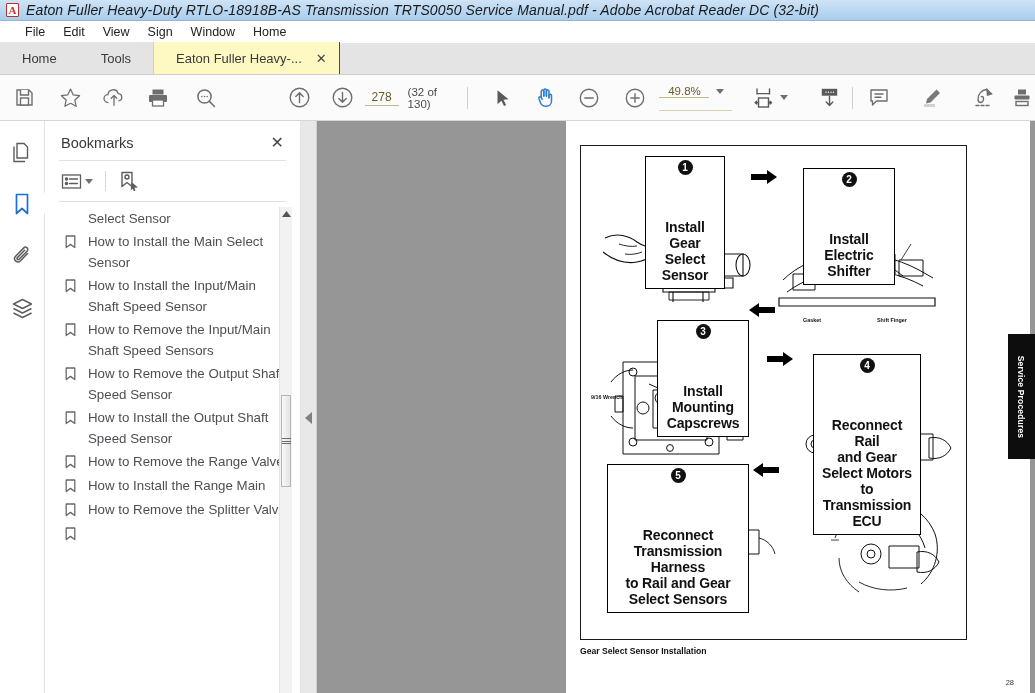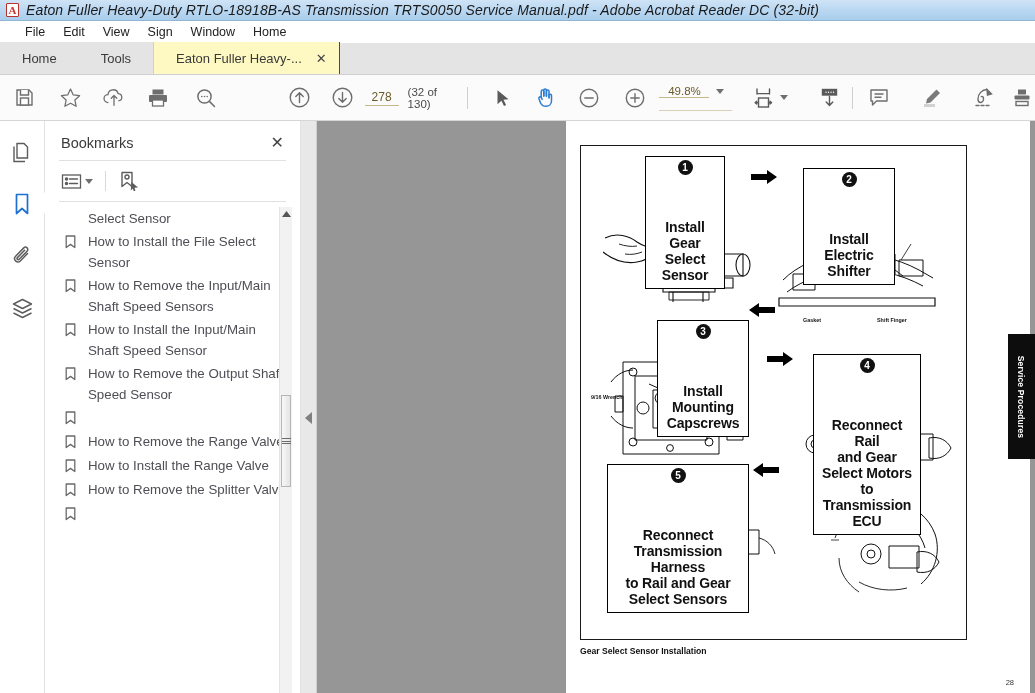--- a/index.html
+++ b/index.html
@@ -509,56 +509,57 @@
     <div class="bm-divider"></div>
 
     <div id="bm-list">
       <div class="bm-row partial">
           <span class="bm-text">Select Sensor</span>
         </div>
         <div class="bm-row">
           <span class="bm-icon"><svg width="11" height="14" viewBox="0 0 11 14" fill="none" stroke="#6a6a6a" stroke-width="1.3">
               <path d="M1.2 1h8.6v11.5L5.5 9.4 1.2 12.5z" stroke-linejoin="round"></path>
             </svg></span>
-          <span class="bm-text">How to Install the File Select Sensor</span>
+          <span class="bm-text">How to Install the Main Select Sensor</span>
+        </div>
+        <div class="bm-row">
+          <span class="bm-icon"><svg width="11" height="14" viewBox="0 0 11 14" fill="none" stroke="#6a6a6a" stroke-width="1.3">
+              <path d="M1.2 1h8.6v11.5L5.5 9.4 1.2 12.5z" stroke-linejoin="round"></path>
+            </svg></span>
+          <span class="bm-text">How to Install the Input/Main Shaft Speed Sensor</span>
         </div>
         <div class="bm-row">
           <span class="bm-icon"><svg width="11" height="14" viewBox="0 0 11 14" fill="none" stroke="#6a6a6a" stroke-width="1.3">
               <path d="M1.2 1h8.6v11.5L5.5 9.4 1.2 12.5z" stroke-linejoin="round"></path>
             </svg></span>
           <span class="bm-text">How to Remove the Input/Main Shaft Speed Sensors</span>
         </div>
         <div class="bm-row">
           <span class="bm-icon"><svg width="11" height="14" viewBox="0 0 11 14" fill="none" stroke="#6a6a6a" stroke-width="1.3">
               <path d="M1.2 1h8.6v11.5L5.5 9.4 1.2 12.5z" stroke-linejoin="round"></path>
             </svg></span>
-          <span class="bm-text">How to Install the Input/Main Shaft Speed Sensor</span>
-        </div>
-        <div class="bm-row">
-          <span class="bm-icon"><svg width="11" height="14" viewBox="0 0 11 14" fill="none" stroke="#6a6a6a" stroke-width="1.3">
-              <path d="M1.2 1h8.6v11.5L5.5 9.4 1.2 12.5z" stroke-linejoin="round"></path>
-            </svg></span>
           <span class="bm-text">How to Remove the Output Shaft Speed Sensor</span>
         </div>
         <div class="bm-row">
           <span class="bm-icon"><svg width="11" height="14" viewBox="0 0 11 14" fill="none" stroke="#6a6a6a" stroke-width="1.3">
               <path d="M1.2 1h8.6v11.5L5.5 9.4 1.2 12.5z" stroke-linejoin="round"></path>
             </svg></span>
+          <span class="bm-text">How to Install the Output Shaft Speed Sensor</span>
         </div>
         <div class="bm-row">
           <span class="bm-icon"><svg width="11" height="14" viewBox="0 0 11 14" fill="none" stroke="#6a6a6a" stroke-width="1.3">
               <path d="M1.2 1h8.6v11.5L5.5 9.4 1.2 12.5z" stroke-linejoin="round"></path>
             </svg></span>
           <span class="bm-text">How to Remove the Range Valve</span>
         </div>
         <div class="bm-row">
           <span class="bm-icon"><svg width="11" height="14" viewBox="0 0 11 14" fill="none" stroke="#6a6a6a" stroke-width="1.3">
               <path d="M1.2 1h8.6v11.5L5.5 9.4 1.2 12.5z" stroke-linejoin="round"></path>
             </svg></span>
-          <span class="bm-text">How to Install the Range Valve</span>
+          <span class="bm-text">How to Install the Range Main</span>
         </div>
         <div class="bm-row">
           <span class="bm-icon"><svg width="11" height="14" viewBox="0 0 11 14" fill="none" stroke="#6a6a6a" stroke-width="1.3">
               <path d="M1.2 1h8.6v11.5L5.5 9.4 1.2 12.5z" stroke-linejoin="round"></path>
             </svg></span>
           <span class="bm-text">How to Remove the Splitter Valve</span>
         </div>
         <div class="bm-row">
           <span class="bm-icon"><svg width="11" height="14" viewBox="0 0 11 14" fill="none" stroke="#6a6a6a" stroke-width="1.3">
               <path d="M1.2 1h8.6v11.5L5.5 9.4 1.2 12.5z" stroke-linejoin="round"></path>

